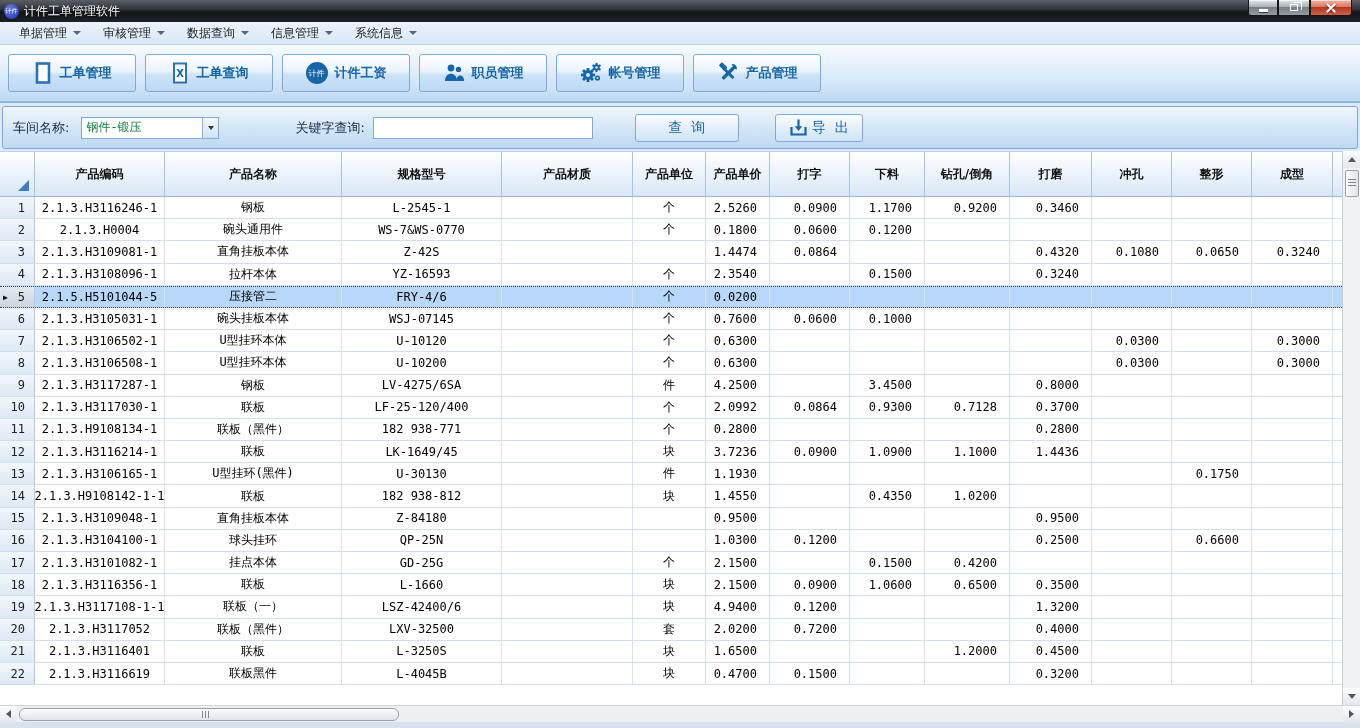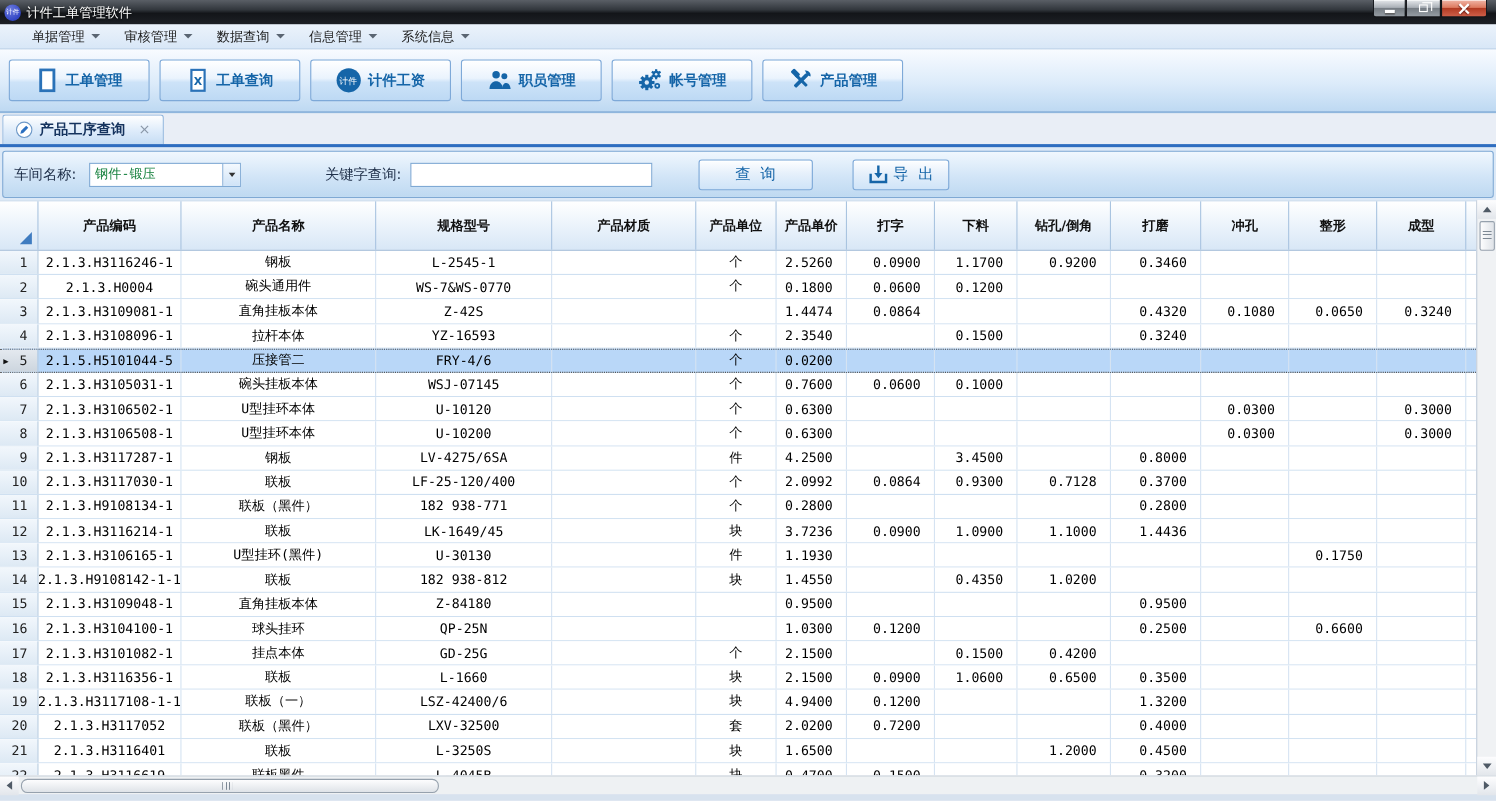--- a/index.html
+++ b/index.html
@@ -22,21 +22,21 @@
     background:linear-gradient(#f0b5a6,#dd7a60 45%,#b23a22 50%,#cf604a); }
   .glyph-min { width:9px; height:3px; background:#fff; box-shadow:0 1px 1px #333; margin-top:5px; }
   .glyph-restore { width:8px; height:7px; border:1px solid #fff; position:relative; background:transparent; }
   .glyph-restore::after { content:""; position:absolute; left:2px; top:-3px; width:8px; height:7px; border:1px solid #fff; border-bottom:none; border-left:none; }
   .glyph-close { position:relative; width:10px; height:10px; }
   .glyph-close::before,.glyph-close::after { content:""; position:absolute; left:-1px; top:4px; width:12px; height:2px; background:#fff; box-shadow:0 1px 1px rgba(60,0,0,.5); }
   .glyph-close::before { transform:rotate(45deg);} .glyph-close::after { transform:rotate(-45deg);}
 
   
   .menubar { height:23px; flex:0 0 23px; background:linear-gradient(#ecf3fb,#d8e7f7); border-bottom:1px solid #bcd2ea;
-    display:flex; align-items:center; padding-left:18px; color:#1c1c1c;text-align:right; }
+    display:flex; align-items:center; padding-left:8px; color:#1c1c1c;text-align:right; }
   .menu-item { display:flex; align-items:center; gap:6px; padding:3px 11px; cursor:default; }
   .caret-down { width:0; height:0; border-left:4px solid transparent; border-right:4px solid transparent; border-top:4px solid #5a6572; }
 
   
   .toolbar { height:58px; flex:0 0 58px; background:linear-gradient(#f8fbff,#dcebfa 55%,#bed9f2);
     border-bottom:2px solid #8fb6dd; display:flex; align-items:center; padding-left:8px; gap:9px; }
   .tb-btn { width:128px; height:38px; border:1px solid #7ea9d8; border-radius:3px;
     background:linear-gradient(#ffffff,#eaf3fd 45%,#cde3f8 55%,#bdd9f4);
     display:flex; align-items:center; justify-content:center; gap:7px;
     color:#1565a8; font-size:13px; font-weight:bold; box-shadow:inset 0 1px 0 #fff; cursor:default; }
@@ -249,32 +249,20 @@
           <rect x="2.5" y="2" width="8" height="4.6" rx="1" transform="rotate(45 6 4)"></rect>
           <rect x="9.8" y="3.6" width="2.8" height="15" rx="1" transform="rotate(-45 11 11)"></rect>
           <path d="M14.5 2.2a4.4 4.4 0 0 1 5.3 5.3l-2.6-.8-1-1-.9-2.6z"></path>
         </g>
           </svg>
       </span>
       <span>产品管理</span>
     </div>
   </div>
 
-  <div class="tabbar">
-    <div class="tab">
-      <span class="tb-icon">
-        <svg width="16" height="16" viewBox="0 0 16 16">
-            <circle cx="8" cy="8" r="7" fill="#fff" stroke="#6f9ac9"></circle>
-            <path d="M4.5 11.5l.7-2.6 4.6-4.6 1.9 1.9-4.6 4.6z" fill="#2a6fc0"></path>
-          </svg>
-      </span>
-      <span>产品工序查询</span>
-      <span class="tab-close">×</span>
-    </div>
-  </div>
 
   <div class="filterbar">
     <div class="filter-panel">
       <span class="f-label lbl-workshop">车间名称:</span>
       <div class="combo">
         <span class="combo-value">钢件-锻压</span>
         <span class="combo-btn">
             <span class="combo-arrow"></span>
           </span>
       </div>

